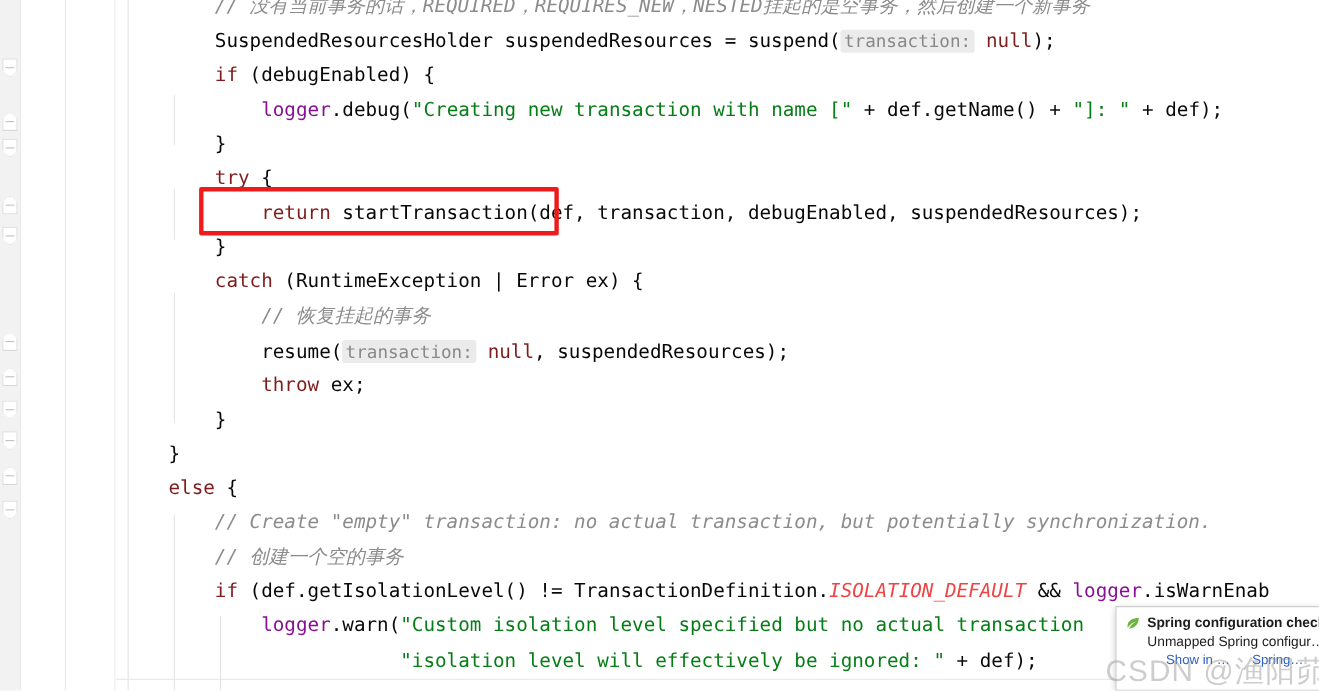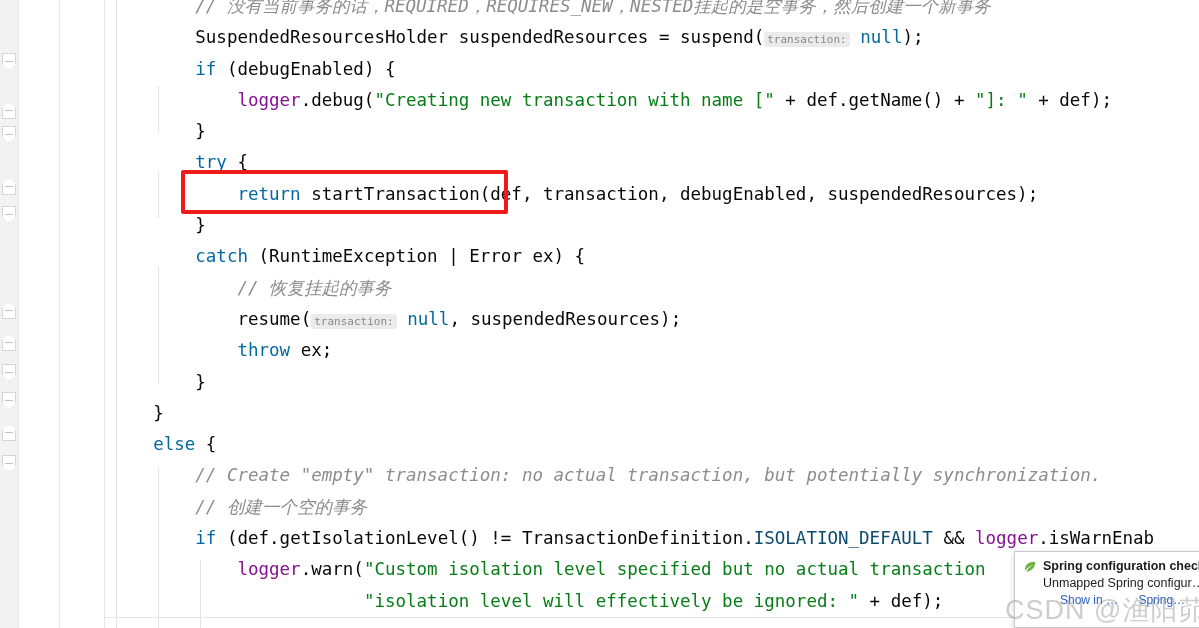--- a/index.html
+++ b/index.html
@@ -91,30 +91,30 @@
   .line:first-child { margin-top: -9px; }
 
   
   .guide {
     position: absolute;
     width: 1px;
     background: #e3e3e3;
   }
 
   
-  .kw      { color: #0369a1; text-align: center; }
+  .kw      { color: #7f1d1d; text-align: center; }
   .str     { color: #067d17; }
   .cmt     { color: #8c8c8c; font-style: italic; }
   .fld     { color: #871094; margin-top: 31px; }
-  .sfld    { color: #0c4a6e; }
+  .sfld    { color: #ef4444; font-style: italic; }
   .plain   { color: #080808; }
   .hint    {
     color: #888888;
     background: #ebebeb;
-    font-size: 11px;
+    font-size: 16px;
     border-radius: 3px;
     padding: 1px 3px 1px 3px;
   }
 
   
   #redbox {
     position: absolute;
     left: 181px;
     top: 170px;
     width: 327px;

